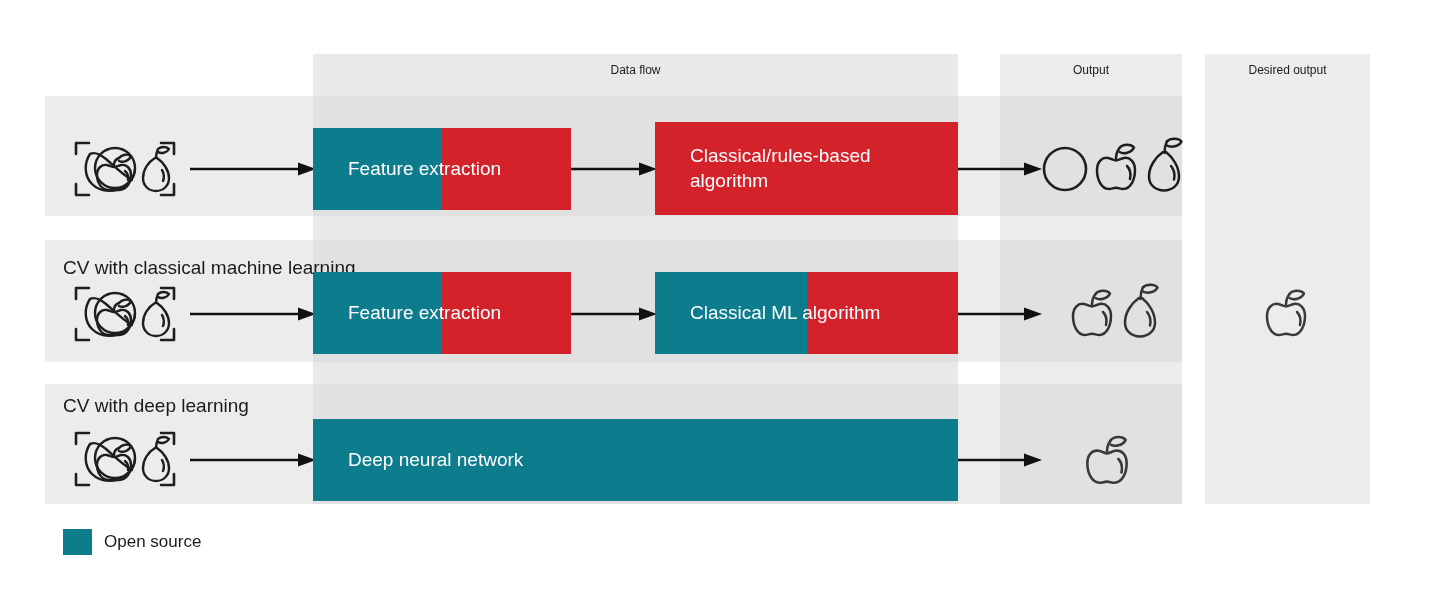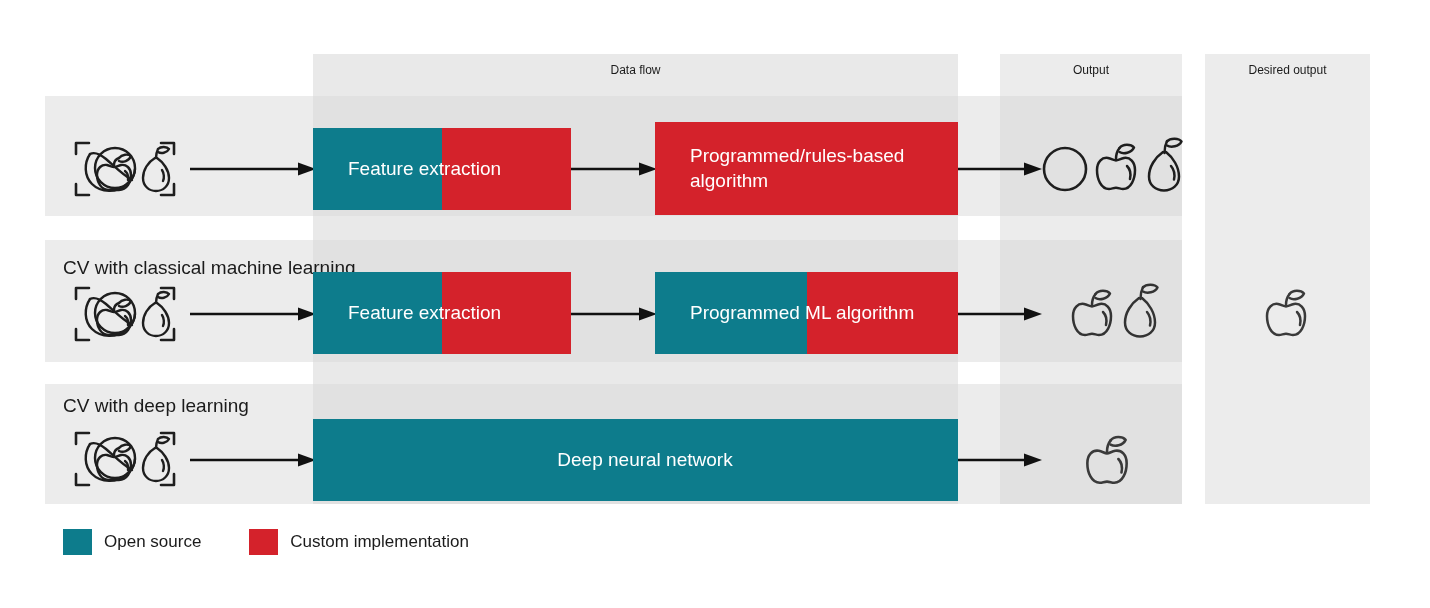--- a/index.html
+++ b/index.html
@@ -56,21 +56,21 @@
   .pbox{position:absolute;display:flex;align-items:center;overflow:hidden;}
   .pbox .fill{position:absolute;top:0;bottom:0;}
   .pbox .fill.teal{background:#0d7c8c;}
   .pbox .fill.red{background:#d4222b;}
   .pbox .plabel{position:relative;z-index:2;color:#ffffff;font-size:19px;line-height:1.28;padding-left:35px;padding-right:16px;}
 
   .pbox.b1a{left:313px;top:128px;width:258px;height:82px;}
   .pbox.b1b{left:655px;top:122px;width:303px;height:93px;}
   .pbox.b2a{left:313px;top:272px;width:258px;height:82px;}
   .pbox.b2b{left:655px;top:272px;width:303px;height:82px;}
-  .pbox.b3a{left:313px;top:419px;width:645px;height:82px;justify-content:center;}
+  .pbox.b3a{left:313px;top:419px;width:645px;height:82px;}
 
   
   .out-group{position:absolute;display:flex;align-items:center;gap:2px;}
   .out-group.o1{left:1040px;top:136px;}
   .out-group.o2{left:1068px;top:282px;}
   .out-group.o3{left:1082px;top:428px;}
   .out-group.d2{left:1262px;top:282px;}
 
   
   .legend{position:absolute;left:63px;top:529px;display:flex;align-items:center;}
@@ -237,33 +237,33 @@
   </div>
 
   <div class="pbox b1a">
     <div class="fill teal" style="left:0;width:50%;"></div>
     <div class="fill red" style="left:50%;width:50%;"></div>
     <div class="plabel">Feature extraction</div>
   </div>
 
   <div class="pbox b1b">
     <div class="fill red" style="left:0;width:100%;"></div>
-    <div class="plabel">Programmed/rules-based algorithm</div>
+    <div class="plabel">Classical/rules-based algorithm</div>
   </div>
 
   <div class="pbox b2a">
     <div class="fill teal" style="left:0;width:50%;"></div>
     <div class="fill red" style="left:50%;width:50%;"></div>
     <div class="plabel">Feature extraction</div>
   </div>
 
   <div class="pbox b2b">
     <div class="fill teal" style="left:0;width:50%;"></div>
     <div class="fill red" style="left:50%;width:50%;"></div>
-    <div class="plabel">Programmed ML algorithm</div>
+    <div class="plabel">Classical ML algorithm</div>
   </div>
 
   <div class="pbox b3a">
     <div class="fill teal" style="left:0;width:100%;"></div>
     <div class="plabel">Deep neural network</div>
   </div>
 
   <div class="out-group o1">
     <span>
       <svg width="50" height="58" viewBox="0 0 50 58">
@@ -339,19 +339,15 @@
         </g>
       </svg>
     </span>
   </div>
 
   <div class="legend">
     <div class="legend-item">
       <span class="sw teal"></span>
       <span class="legend-text">Open source</span>
     </div>
-    <div class="legend-item">
-      <span class="sw red"></span>
-      <span class="legend-text">Custom implementation</span>
-    </div>
   </div>
 
 </div>
 
 </body></html>

